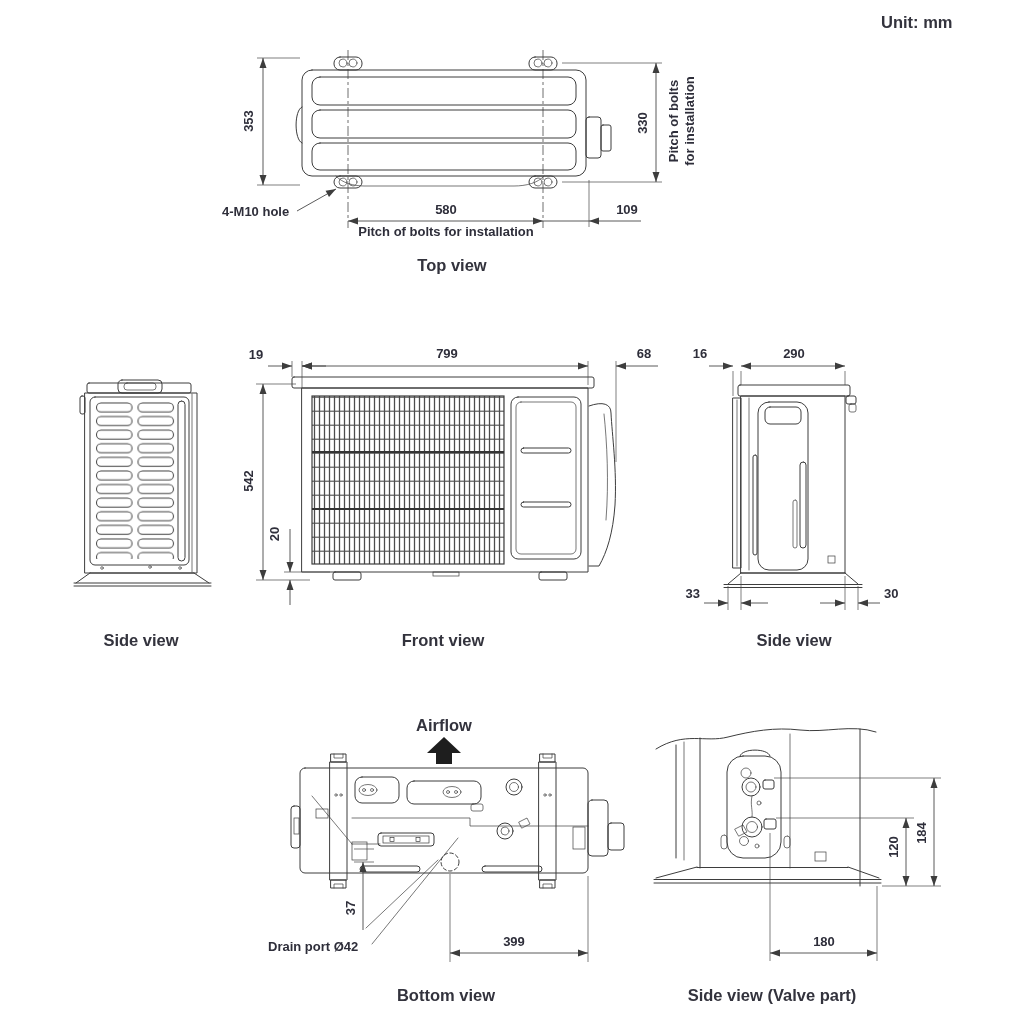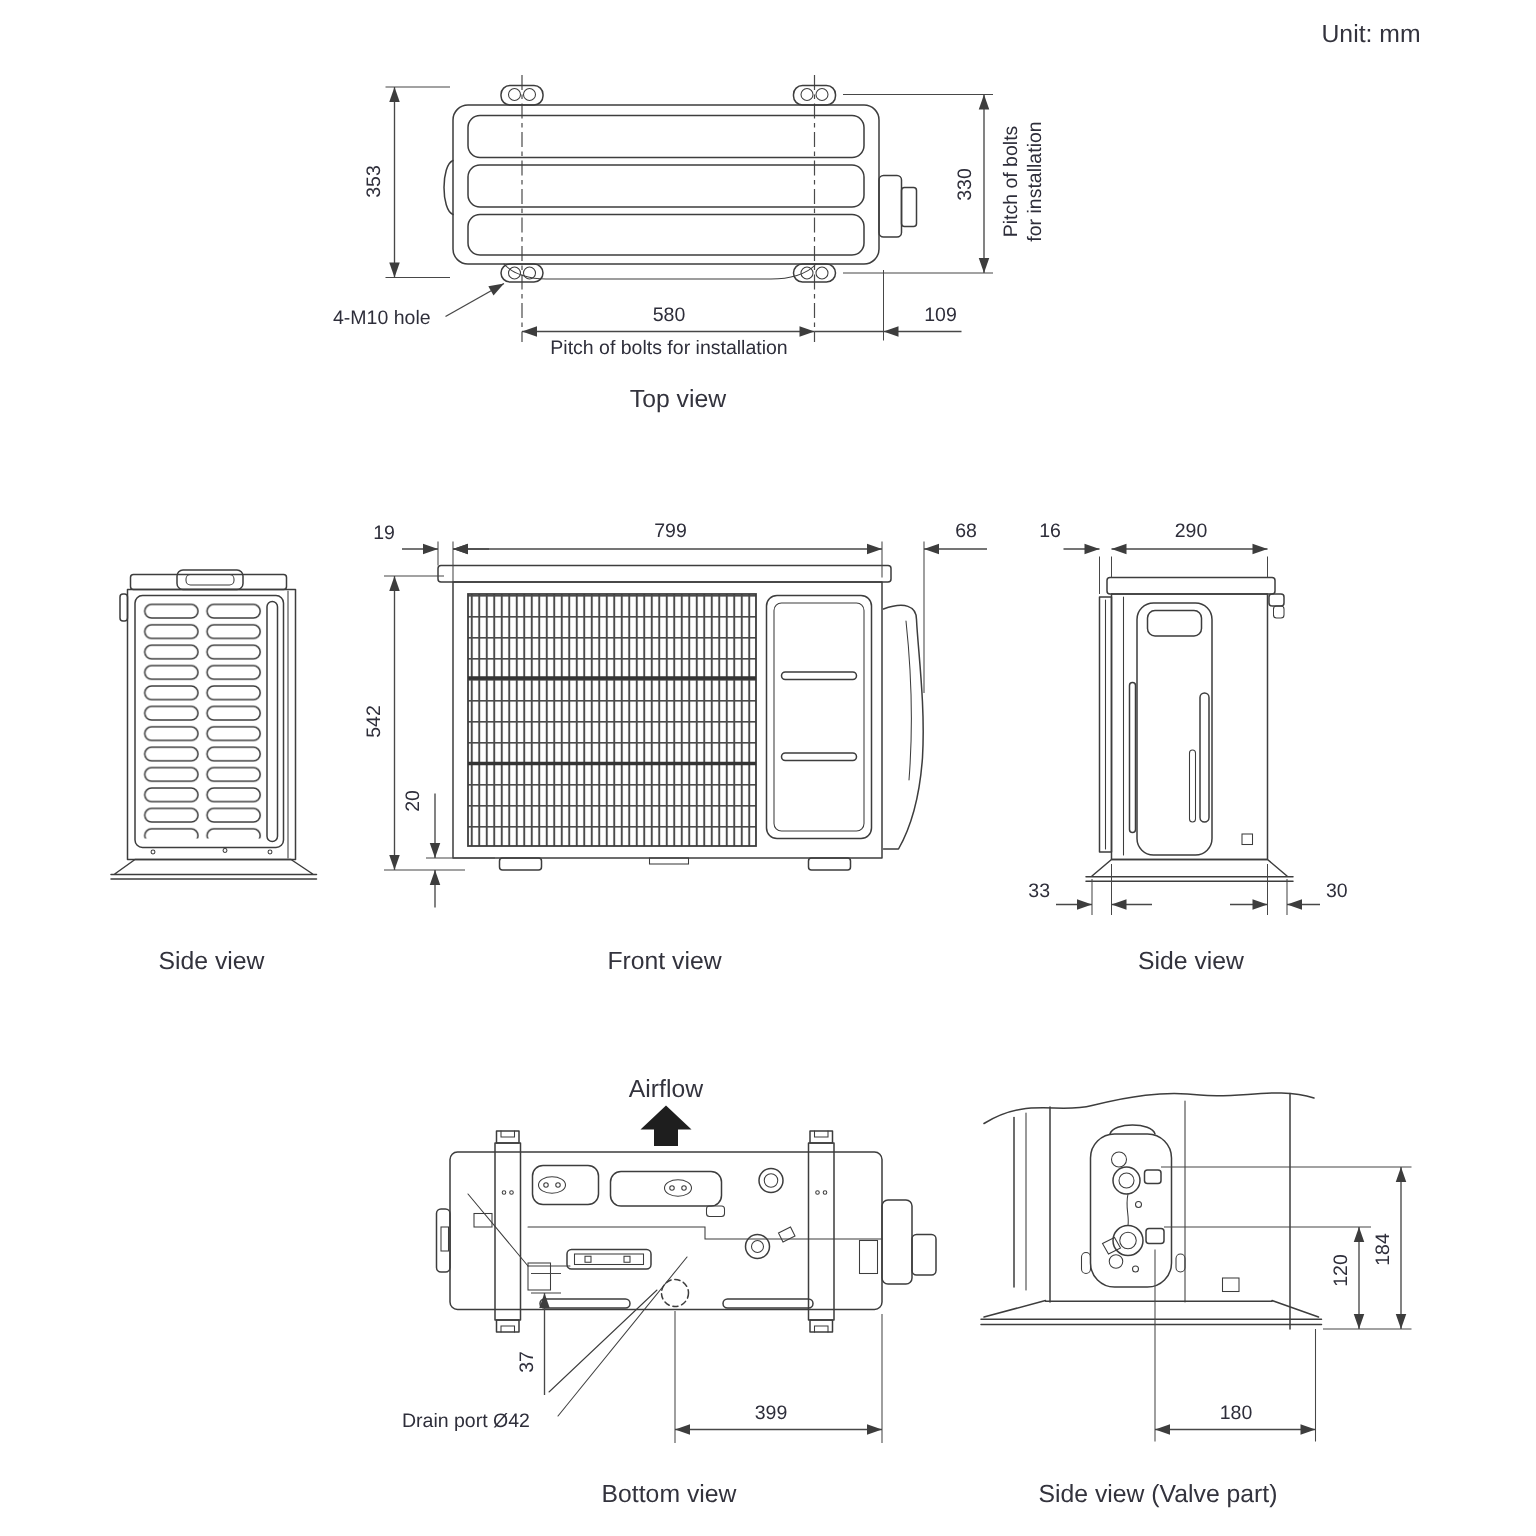--- a/index.html
+++ b/index.html
@@ -1,16 +1,16 @@
 <!DOCTYPE html>
 <html><head>
 <meta charset="utf-8">
 <style>
   html,body{margin:0;padding:0;background:#ffffff;}
-  #stage{position:relative;width:973px;height:1024px;background:#ffffff;overflow:hidden;}
+  #stage{position:relative;width:973px;height:1024px;background:#ffffff;overflow:hidden;font-weight:bold;}
   svg{position:absolute;left:0;top:0;}
   .ln{fill:none;stroke:#3d3d3d;stroke-width:1;stroke-linecap:round;stroke-linejoin:round;}
   .lnT{fill:none;stroke:#3d3d3d;stroke-width:0.7;stroke-linecap:round;}
   .dim{fill:none;stroke:#474747;stroke-width:0.9;}
   .ext{fill:none;stroke:#474747;stroke-width:0.7;}
   .cline{fill:none;stroke:#4a4a4a;stroke-width:0.8;stroke-dasharray:10 3 3 3;}
   .dashc{stroke-dasharray:3.5 2.5;}
   text{font-family:"Liberation Sans","DejaVu Sans",sans-serif;fill:#2e2e3a;}
   .tDim{font-size:13px;}
   .tNote{font-size:13px;}

